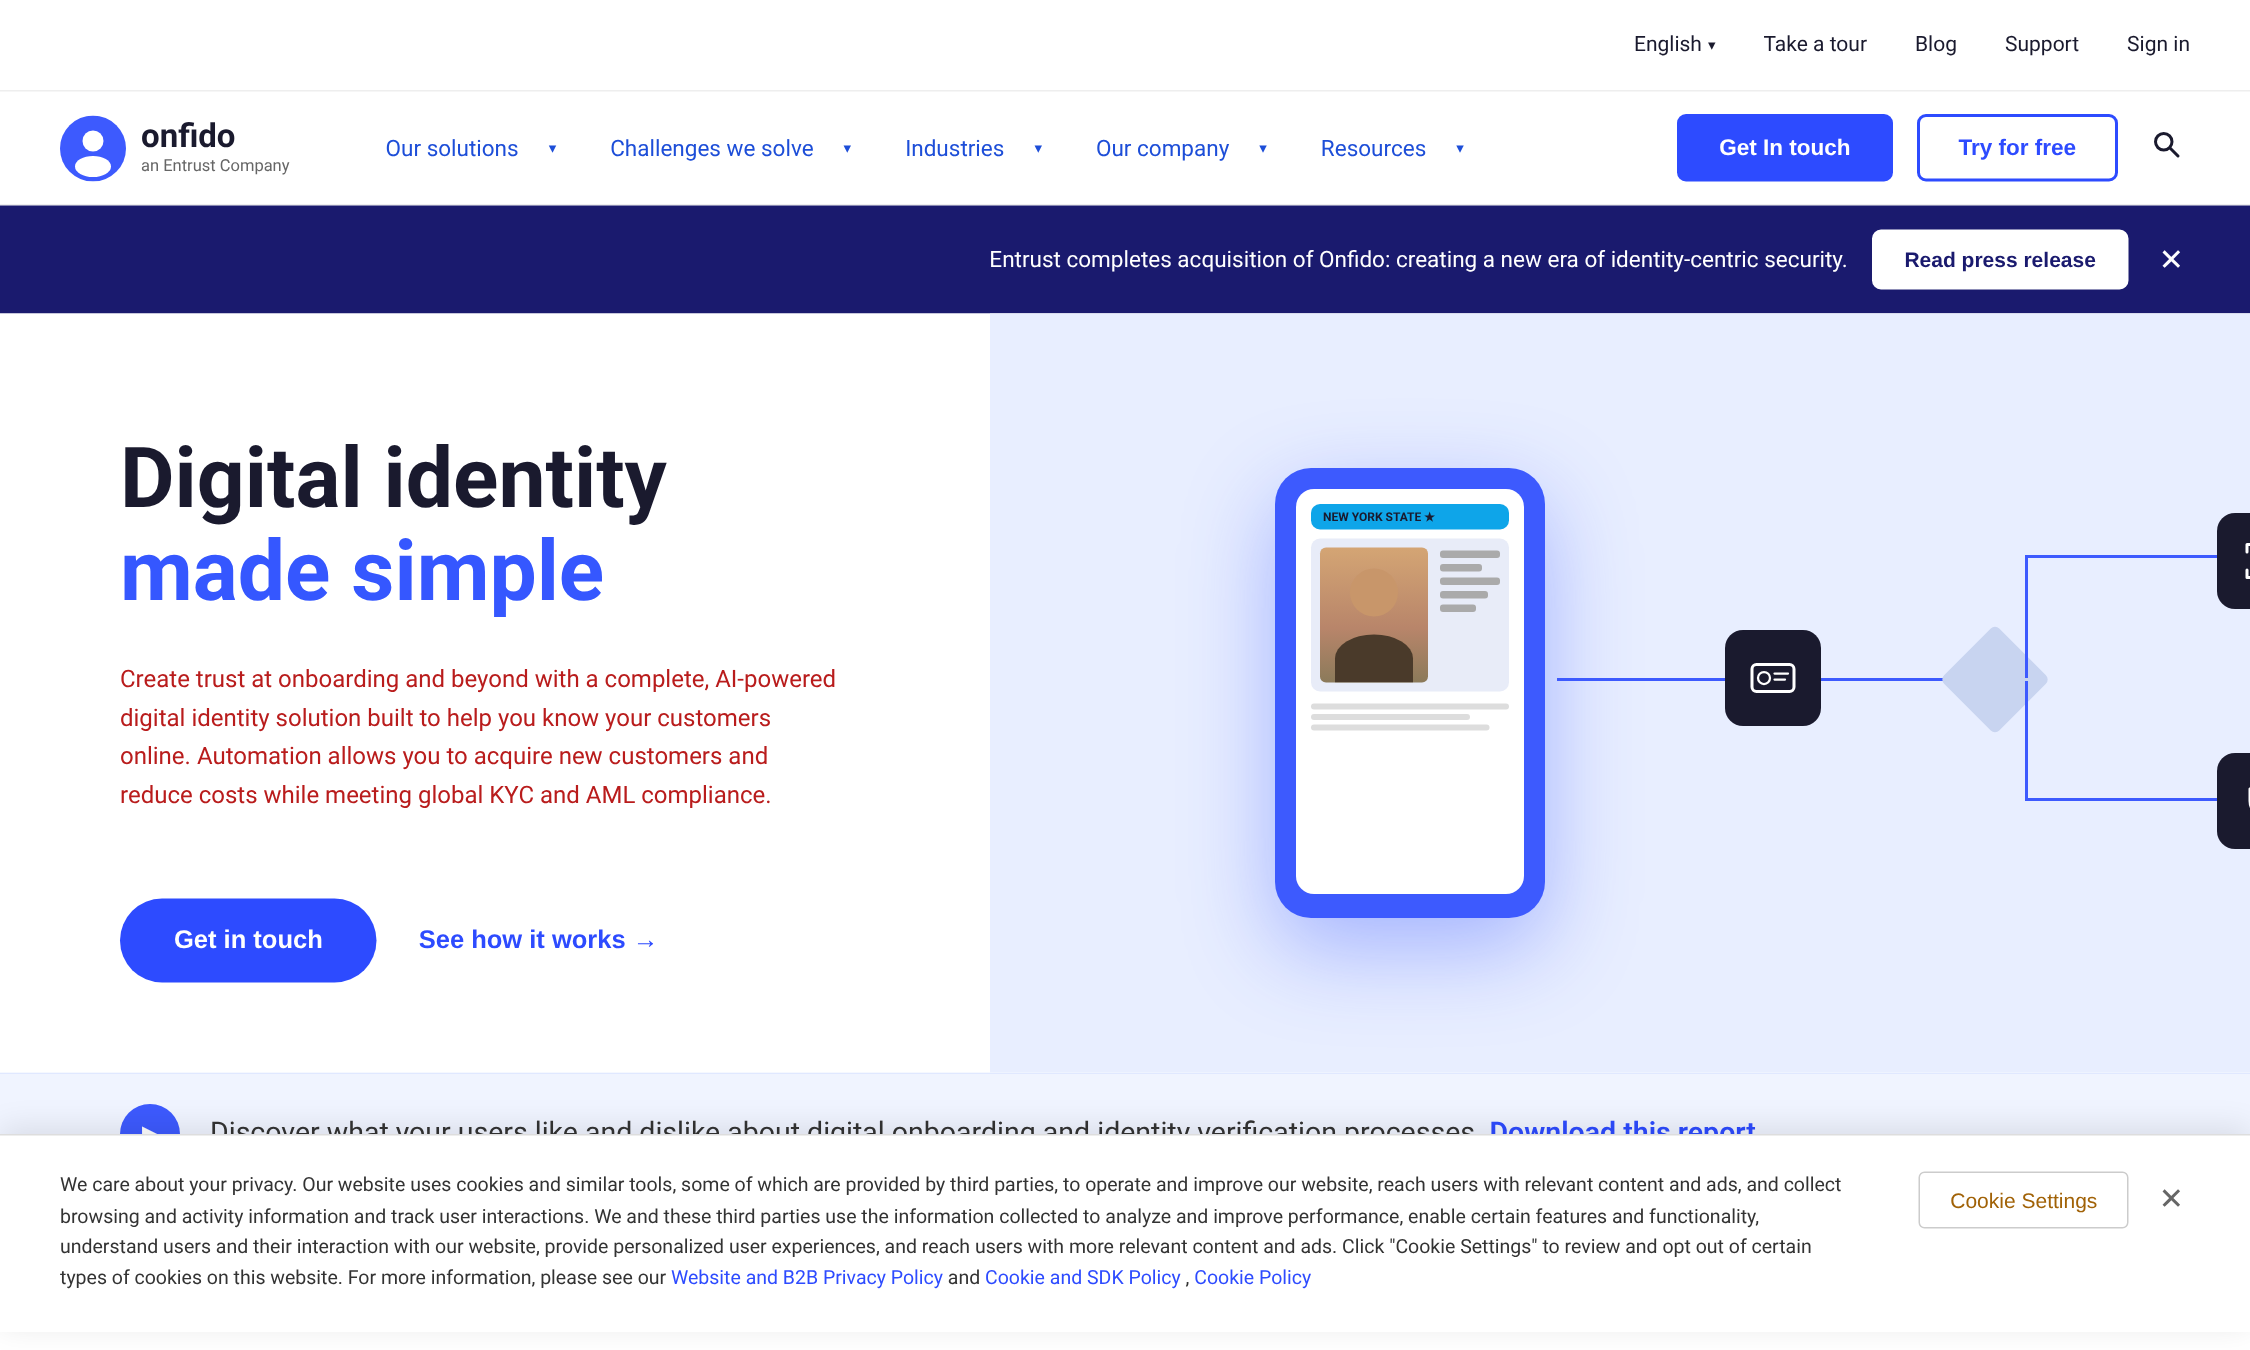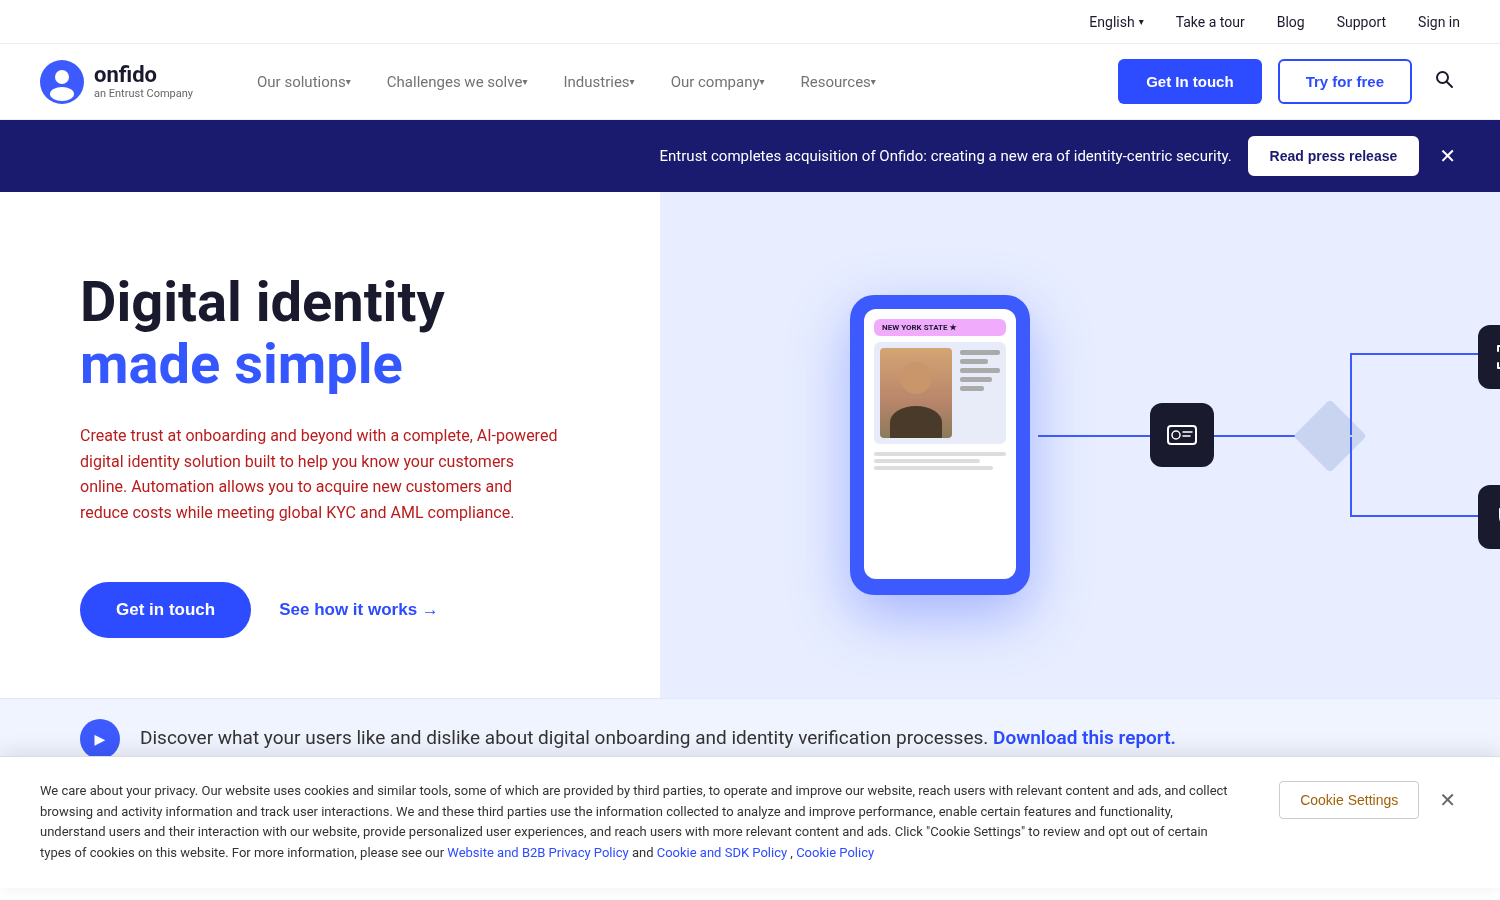--- a/index.html
+++ b/index.html
@@ -6,21 +6,21 @@
     body { font-family: -apple-system, BlinkMacSystemFont, 'Segoe UI', Roboto, sans-serif; width: 1500px; min-height: 900px; overflow-x: hidden; background: #fff; }
 
     
     .top-bar {
       background: #fff;
       border-bottom: 1px solid #eee;
       display: flex;
       justify-content: flex-end;
       align-items: center;
       padding: 0 40px;
-      height: 44px;
+      height: 61px;
       gap: 32px;
     }
     .top-bar a {
       text-decoration: none;
       color: #1a1a2e;
       font-size: 14px;
       cursor: pointer;
     }
     .top-bar .lang {
       display: flex;
@@ -71,24 +71,24 @@
 
     .nav-links {
       display: flex;
       align-items: center;
       gap: 4px;
       flex: 1;
     }
     .nav-item {
       display: flex;
       align-items: center;
-      gap: 0;
+      gap: 20px;
       padding: 8px 16px;
       font-size: 15px;
-      color: #737373;
+      color: #1d4ed8;
       cursor: pointer;
       border-radius: 4px;
       white-space: nowrap;
     }
     .nav-item .chevron { font-size: 10px; }
 
     .nav-actions {
       display: flex;
       align-items: center;
       gap: 16px;
@@ -405,21 +405,21 @@
     </div>
   </div>
 
   <div class="hero-right">
 
     <div class="id-card-container">
 
       <div style="position:absolute; left:60px; top:20px; width:180px; height:300px; background:#3d5afe; border-radius:24px; box-shadow: 0 20px 60px rgba(61,90,254,0.4);">
         <div style="background:#fff; margin:14px; border-radius:12px; flex:1; padding:10px; height:270px; overflow:hidden;">
 
-          <div style="background:#f0abfc; border-radius:6px; padding:4px 8px; font-size:8px; font-weight:700; color:#1a1a2e; margin-bottom:6px;">NEW YORK STATE ★</div>
+          <div style="background:#0ea5e9; border-radius:6px; padding:4px 8px; font-size:8px; font-weight:700; color:#1a1a2e; margin-bottom:6px;">NEW YORK STATE ★</div>
           <div style="background:#e8ecf8; border-radius:6px; padding:6px; display:flex; gap:8px; align-items:flex-start;">
 
             <div style="width:72px; height:90px; background:linear-gradient(180deg,#d4a574 0%,#b8856a 60%,#8B7A5A 100%); border-radius:4px; position:relative; overflow:hidden; flex-shrink:0;">
               <div style="position:absolute;top:14px;left:50%;transform:translateX(-50%);width:32px;height:32px;background:#c8966a;border-radius:50%;"></div>
               <div style="position:absolute;bottom:0;left:50%;transform:translateX(-50%);width:52px;height:32px;background:#4a3a2a;border-radius:50% 50% 0 0;"></div>
             </div>
             <div style="flex:1; padding-top:2px;">
               <div style="height:5px;background:#aaa;border-radius:2px;margin-bottom:4px;"></div>
               <div style="height:5px;background:#aaa;border-radius:2px;margin-bottom:4px;width:70%;"></div>
               <div style="height:5px;background:#aaa;border-radius:2px;margin-bottom:4px;"></div>

